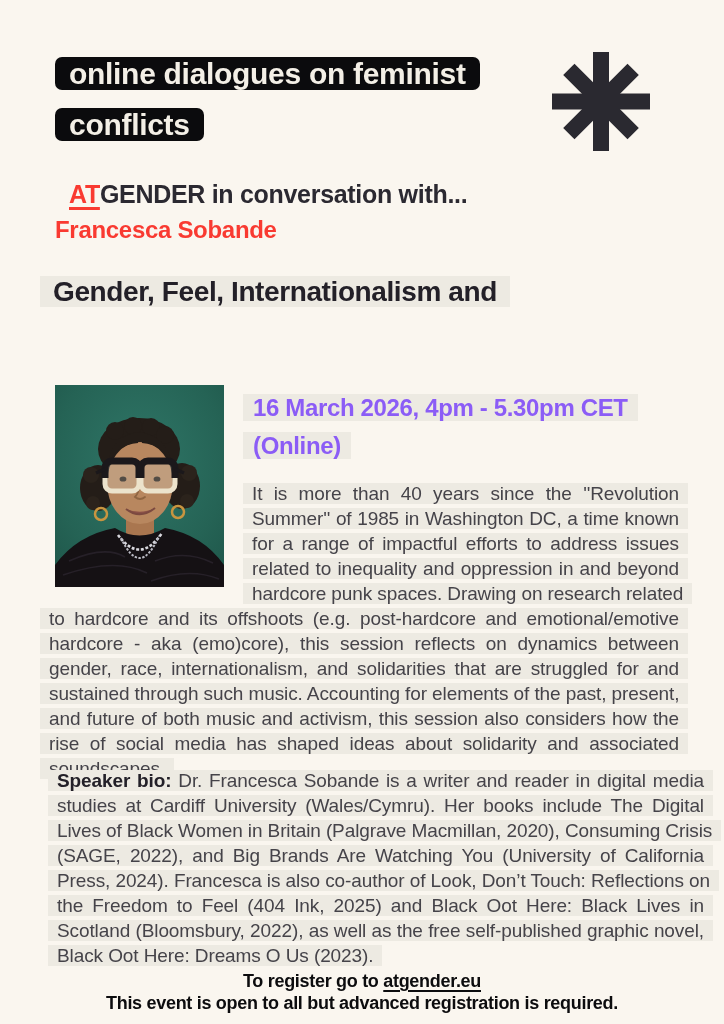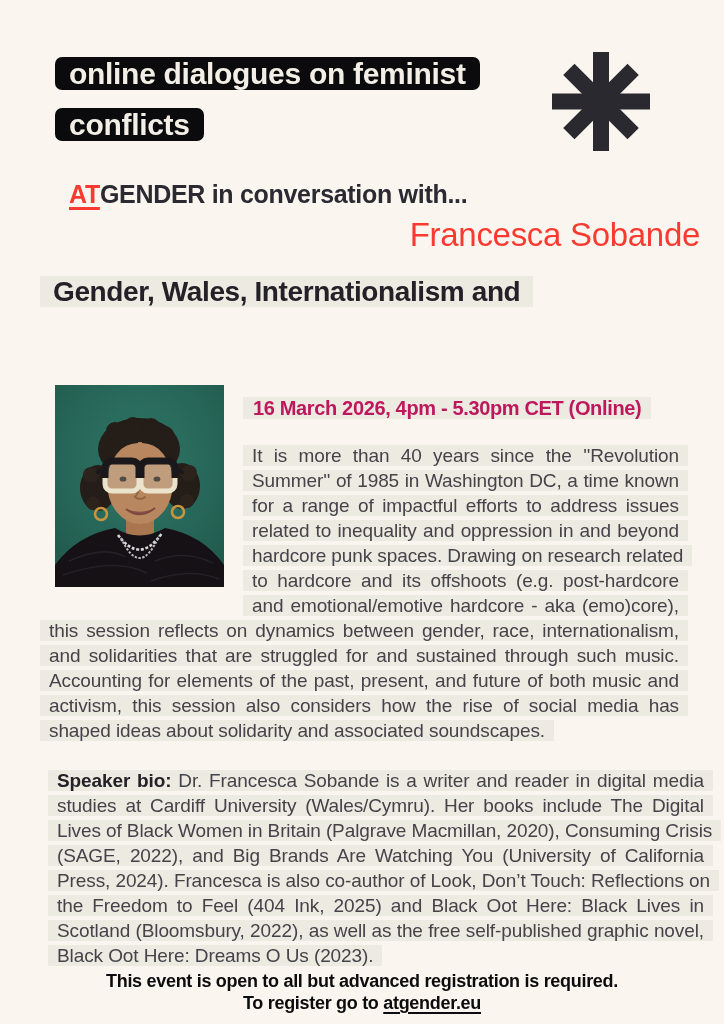--- a/index.html
+++ b/index.html
@@ -34,22 +34,21 @@
     font-size:25px;font-weight:bold;letter-spacing:-0.3px;color:#2b2931;
   }
   .headline .red-u{
     color:#f93a31;
     text-decoration:underline;
     text-decoration-thickness:3px;
     text-underline-offset:4px;
   }
   .speaker-name{
     position:absolute;left:55px;top:216px;width:645px;
-    text-align:right;
-    font-size:33px;font-weight:normal;letter-spacing:-0.3px;
+    font-size:24px;font-weight:bold;letter-spacing:-0.3px;
     color:#f93a31;
   }
 
   
   .title{
     position:absolute;left:40px;top:274px;width:680px;margin:0;
     font-size:28px;font-weight:bold;letter-spacing:-0.4px;
     line-height:36px;color:#232028;
   }
   .hl{
@@ -60,22 +59,22 @@
 
   
   .photo{position:absolute;left:55px;top:385px;width:169px;height:202px;}
   .photo svg{display:block;}
 
   
   .content{position:absolute;left:40px;top:385px;width:665px;}
   .photo-spacer{float:left;width:203px;height:210px;}
   .date-line{
     margin-top:4px;
-    font-size:20px;font-weight:bold;letter-spacing:-0.35px;
-    line-height:38px;color:#be185d;
+    font-size:24px;font-weight:bold;letter-spacing:-0.35px;
+    line-height:38px;color:#8b5cf6;
   }
   .date-line .hl{padding:0 10px;}
   .desc{
     margin:16px 17px 0 0;
     font-size:19px;line-height:25px;letter-spacing:-0.1px;
     color:#454349;
     text-align:justify;text-align-last:left;
   }
   .desc .hl{padding:0 9px;}
 
@@ -118,21 +117,21 @@
         <rect x="1" y="43.5" width="98" height="16"></rect>
         <rect x="42" y="6" width="16" height="91" transform="rotate(45 50 51.5)"></rect>
         <rect x="42" y="6" width="16" height="91" transform="rotate(-45 50 51.5)"></rect>
       </g>
     </svg>
   </div>
 
   <div class="headline"><span class="red-u">AT</span><span>GENDER</span><span> in conversation with...</span></div>
   <div class="speaker-name">Francesca Sobande</div>
 
-  <h1 class="title"><span class="hl">Gender, Wales, Internationalism and</span><br></h1>
+  <h1 class="title"><span class="hl">Gender, Feel, Internationalism and</span><br></h1>
 
   <div class="photo">
     <svg width="169" height="202" viewBox="0 0 169 202" role="img">
       <defs>
         <radialGradient id="teal" cx="50%" cy="38%" r="85%">
           <stop offset="0%" stop-color="#2f7667"></stop>
           <stop offset="60%" stop-color="#256355"></stop>
           <stop offset="100%" stop-color="#1c5246"></stop>
         </radialGradient>
         <clipPath id="glassTopL">
@@ -197,17 +196,17 @@
 
   <div class="content">
     <div class="photo-spacer"></div>
     <div class="date-line"><span class="hl">16 March 2026, 4pm - 5.30pm CET (Online)</span></div>
     <p class="desc"><span class="hl">It is more than 40 years since the ''Revolution Summer'' of 1985 in Washington DC, a time known for a range of impactful efforts to address issues related to inequality and oppression in and beyond hardcore punk spaces. Drawing on research related to hardcore and its offshoots (e.g. post-hardcore and emotional/emotive hardcore - aka (emo)core), this session reflects on dynamics between gender, race, internationalism, and solidarities that are struggled for and sustained through such music. Accounting for elements of the past, present, and future of both music and activism, this session also considers how the rise of social media has shaped ideas about solidarity and associated soundscapes.</span></p>
   </div>
 
   <p class="bio"><span class="hl"><b>Speaker bio:</b><span> Dr. Francesca Sobande is a writer and reader in digital media studies at Cardiff University (Wales/Cymru). Her books include The Digital Lives of Black Women in Britain (Palgrave Macmillan, 2020), Consuming Crisis (SAGE, 2022), and Big Brands Are Watching You (University of California Press, 2024). Francesca is also co-author of Look, Don’t Touch: Reflections on the Freedom to Feel (404 Ink, 2025) and Black Oot Here: Black Lives in Scotland (Bloomsbury, 2022), as well as the free self-published graphic novel, Black Oot Here: Dreams O Us (2023).</span></span></p>
 
   <div class="footer">
+    <div><span>To register go to </span><a>atgender.eu</a></div>
     <div>This event is open to all but advanced registration is required.</div>
-    <div><span>To register go to </span><a>atgender.eu</a></div>
   </div>
 
 </div>
 
 </body></html>

